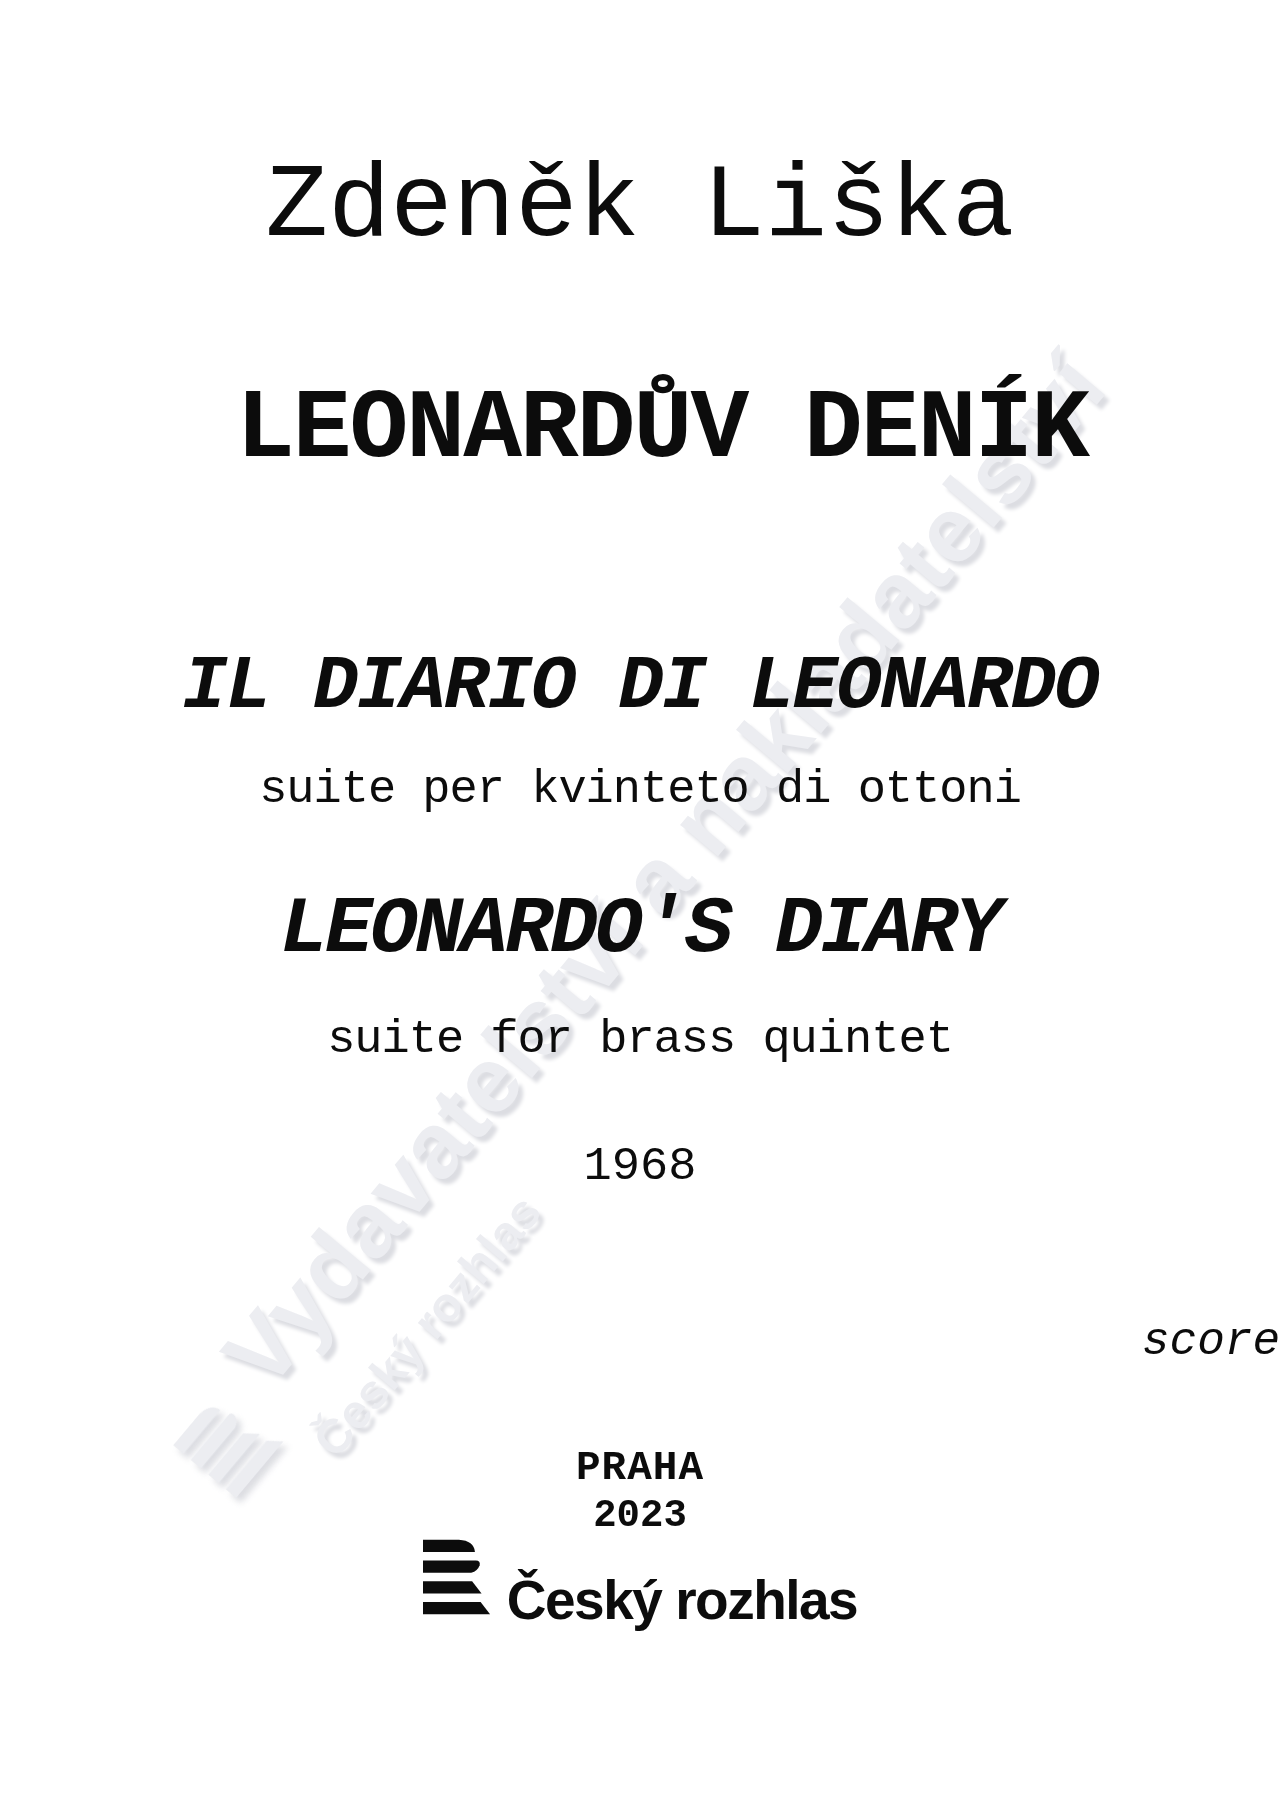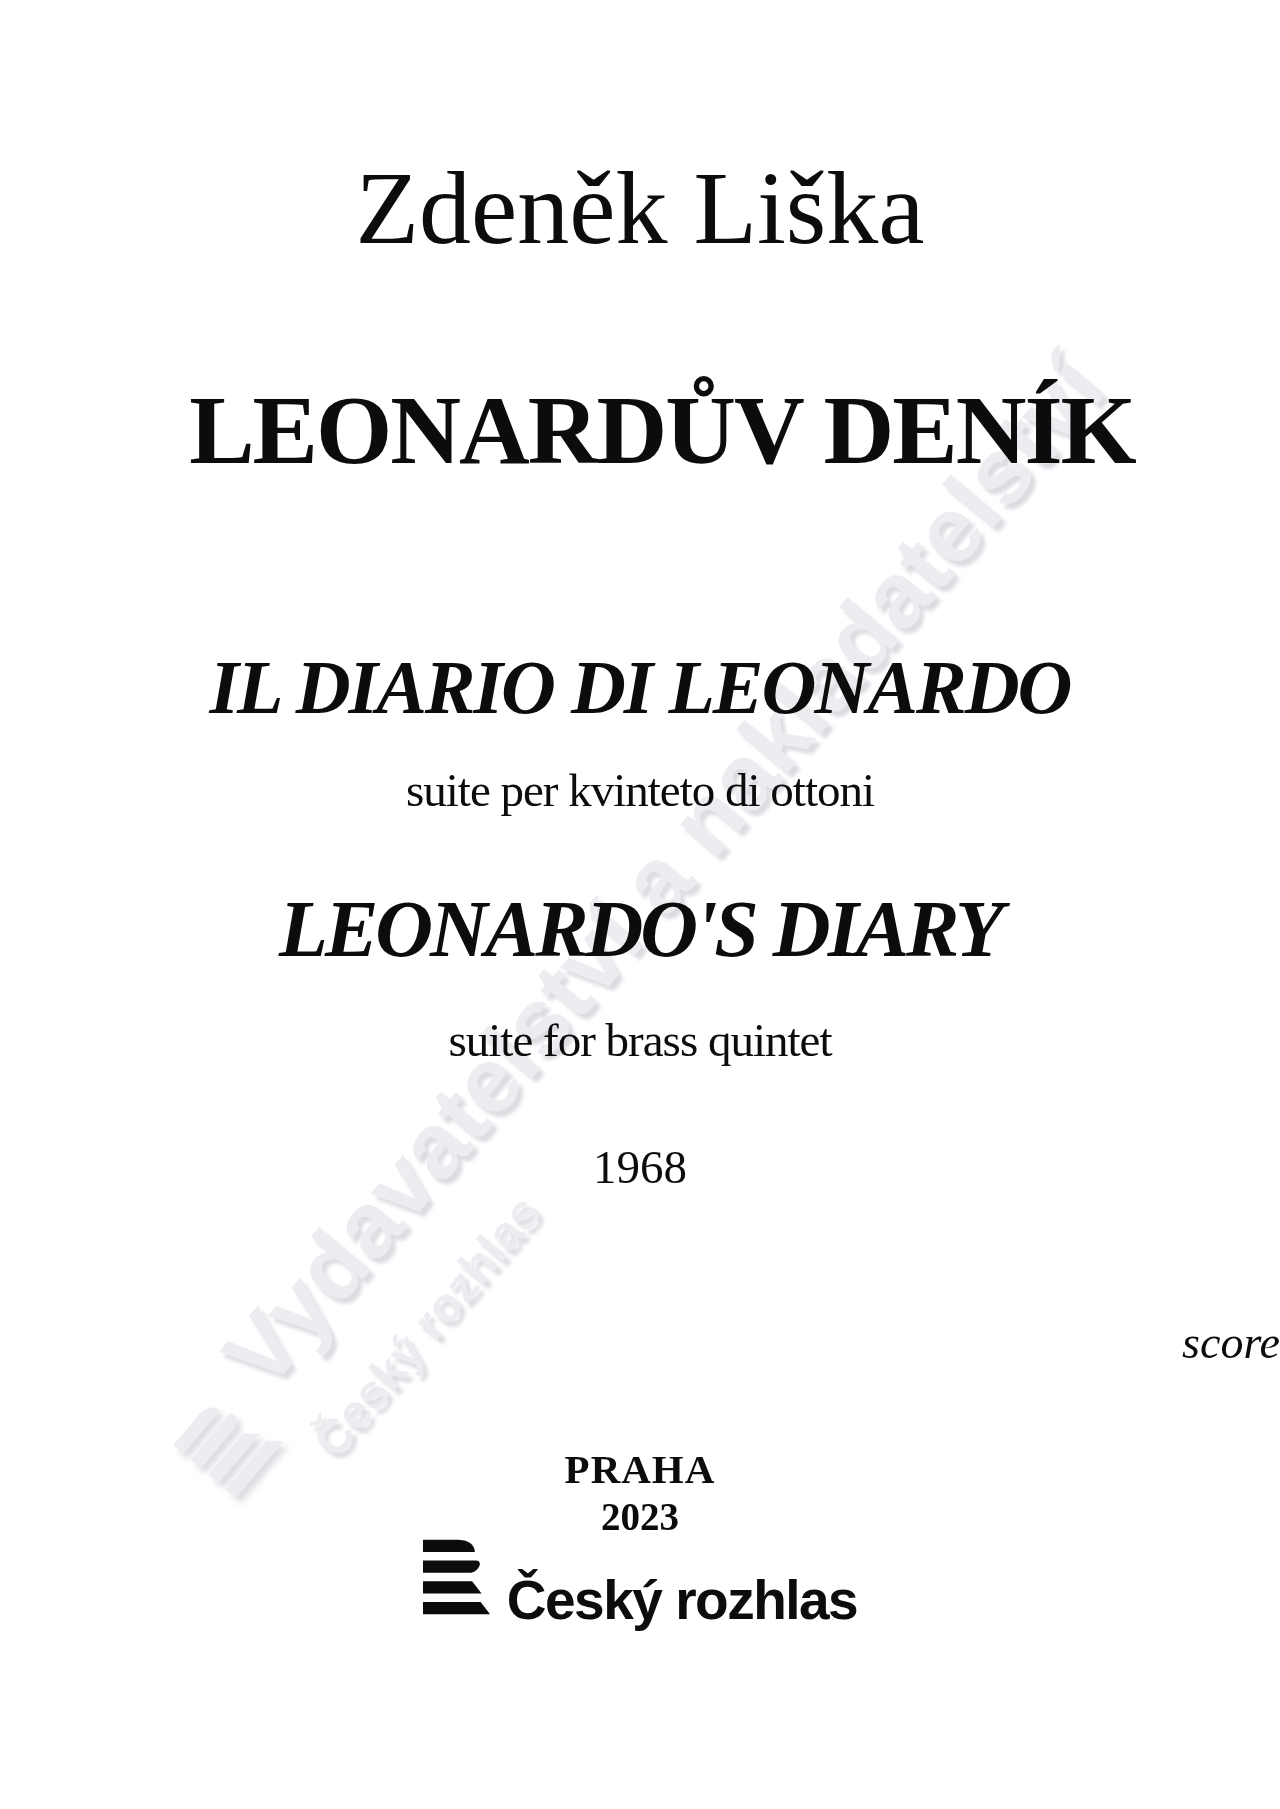--- a/index.html
+++ b/index.html
@@ -34,21 +34,21 @@
   }
   .wm-logo{
     left:236px;top:1416px;width:75px;height:82px;
     transform-origin:left bottom;
     transform:rotate(-50deg);
     filter:drop-shadow(-1px 7px 3px #dcdde2);
   }
   
   .line{
     position:absolute;left:0;width:100%;
-    text-align:center;z-index:1;white-space:nowrap;
+    text-align:center;z-index:1;white-space:nowrap;font-family:Liberation Mono, monospace;
   }
   .composer   {top:148px; font-size:104px;}
   .title-cs   {top:374px; font-size:98px; font-weight:700; letter-spacing:-2px;padding-left:22px;}
   .sub-cs     {top:498px; font-size:47px; letter-spacing:-1px;}
   .title-it   {top:644px; font-size:76px; font-weight:700; font-style:italic; letter-spacing:-2px;}
   .sub-it     {top:763px; font-size:47px; letter-spacing:-1px;}
   .title-en   {top:884px; font-size:80px; font-weight:700; font-style:italic; letter-spacing:-3px;}
   .sub-en     {top:1013px;font-size:47px; letter-spacing:-1px;}
   .year       {top:1140px;font-size:47px;}
   .partitura  {top:1258px;font-size:48px;}

